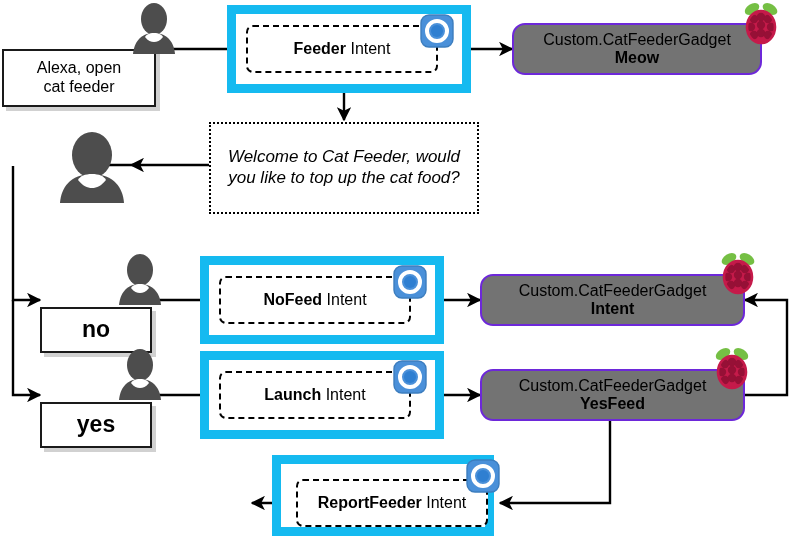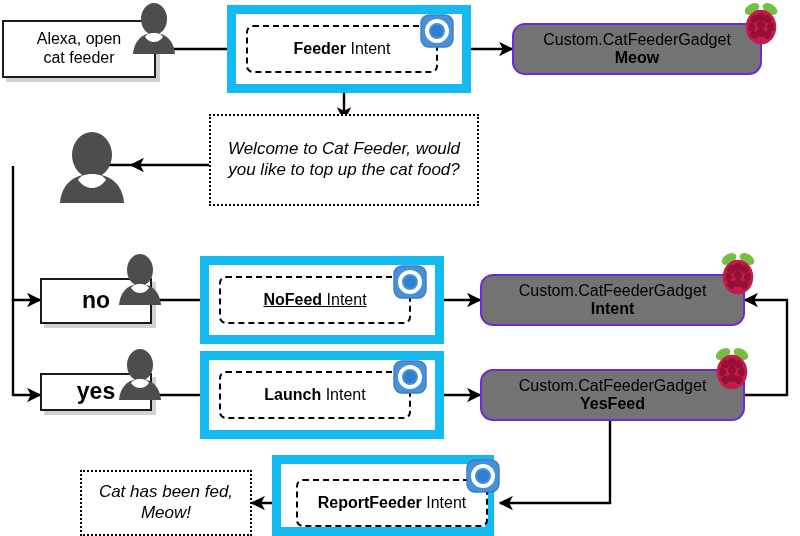--- a/index.html
+++ b/index.html
@@ -39,20 +39,21 @@
   }
 
   
   .utterance {
     background: #ffffff;
     border: 2px solid #1a1a1a;
     box-shadow: 4px 4px 0 rgba(0,0,0,0.18);
     font-size: 16px;
     color: #000000;
     z-index: 6;
+    margin-top: 29px;
   }
   .utterance .l1 { font-weight: normal; }
   .utterance .l2 { font-weight: normal; }
   .utterance.single { font-weight: bold; font-size: 23px; }
 
   
   .cyan-wrap {
     position: absolute;
     box-sizing: border-box;
     background: #ffffff;
@@ -215,41 +216,41 @@
         <circle cx="24" cy="25" r="4.2"></circle>
           <circle cx="34" cy="27" r="4.2"></circle>
         <circle cx="17" cy="35" r="4.2"></circle>
           <circle cx="24" cy="33" r="4.2"></circle>
         <circle cx="31" cy="35" r="4.2"></circle>
       </g>
       <ellipse cx="24" cy="27" rx="14" ry="16" fill="none" stroke="#c51a4a" stroke-width="2.6"></ellipse>
     </svg>
   </div>
 
-  <div class="speech" style="left:209px; top:114px; width:270px; height:92px; padding:0 14px;">Welcome to Cat Feeder, would you like to top up the cat food?</div>
+  <div class="speech" style="left:209px; top:122px; width:270px; height:92px; padding:0 14px;">Welcome to Cat Feeder, would you like to top up the cat food?</div>
 
   <div class="person-icon" style="left:55px; top:131px; width:74px; height:72px;">
     <svg viewBox="0 0 74 72" width="74" height="72">
       <ellipse cx="37" cy="24" rx="20" ry="23" fill="#4d4d4d"></ellipse>
       <path d="M 37 43 C 15 43 6 57 5 72 L 69 72 C 68 57 59 43 37 43 Z" fill="#4d4d4d"></path>
       <path d="M 37 43 C 30 43 25 45 23 49 C 28 55 32 57 37 57 C 42 57 46 55 51 49 C 49 45 44 43 37 43 Z" fill="#ffffff"></path>
     </svg>
   </div>
 
   <div class="node utterance single" style="left:40px; top:278px; width:112px; height:46px;">no</div>
   <div class="person-icon" style="left:117px; top:253px; width:46px; height:52px;">
     <svg viewBox="0 0 46 52" width="46" height="52">
       <ellipse cx="23" cy="17" rx="13" ry="16" fill="#4d4d4d"></ellipse>
       <path d="M 23 31 C 9 31 3 41 2 52 L 44 52 C 43 41 37 31 23 31 Z" fill="#4d4d4d"></path>
       <path d="M 23 31 C 18 31 15 33 14 35 C 17 39 20 40 23 40 C 26 40 29 39 32 35 C 31 33 28 31 23 31 Z" fill="#ffffff"></path>
     </svg>
   </div>
 
   <div class="cyan-wrap" style="left:200px; top:256px; width:244px; height:88px;"></div>
-  <div class="intent" style="left:219px; top:276px; width:192px; height:48px;text-decoration:underline;">
+  <div class="intent" style="left:219px; top:276px; width:192px; height:48px;">
     <span>
       <b>NoFeed</b><i> Intent</i>
     </span>
   </div>
   <div class="alexa-icon" style="left:393px; top:265px; width:34px; height:34px;">
     <svg viewBox="0 0 34 34" width="34" height="34">
       <rect x="1" y="1" width="32" height="32" rx="8" fill="#4a90d9" stroke="#3c7dbe" stroke-width="1.4"></rect>
       <circle cx="17" cy="17" r="10" fill="none" stroke="#ffffff" stroke-width="4"></circle>
       <circle cx="17" cy="17" r="6" fill="#2f7fd1"></circle>
     </svg>
@@ -272,21 +273,21 @@
         <circle cx="24" cy="25" r="4.2"></circle>
           <circle cx="34" cy="27" r="4.2"></circle>
         <circle cx="17" cy="35" r="4.2"></circle>
           <circle cx="24" cy="33" r="4.2"></circle>
         <circle cx="31" cy="35" r="4.2"></circle>
       </g>
       <ellipse cx="24" cy="27" rx="14" ry="16" fill="none" stroke="#c51a4a" stroke-width="2.6"></ellipse>
     </svg>
   </div>
 
-  <div class="node utterance single" style="left:40px; top:373px; width:112px; height:38px;text-align:center;">yes</div>
+  <div class="node utterance single" style="left:40px; top:373px; width:112px; height:46px;text-align:center;">yes</div>
   <div class="person-icon" style="left:117px; top:348px; width:46px; height:52px;">
     <svg viewBox="0 0 46 52" width="46" height="52">
       <ellipse cx="23" cy="17" rx="13" ry="16" fill="#4d4d4d"></ellipse>
       <path d="M 23 31 C 9 31 3 41 2 52 L 44 52 C 43 41 37 31 23 31 Z" fill="#4d4d4d"></path>
       <path d="M 23 31 C 18 31 15 33 14 35 C 17 39 20 40 23 40 C 26 40 29 39 32 35 C 31 33 28 31 23 31 Z" fill="#ffffff"></path>
     </svg>
   </div>
 
   <div class="cyan-wrap" style="left:200px; top:351px; width:244px; height:88px;"></div>
   <div class="intent" style="left:219px; top:371px; width:192px; height:48px;">
@@ -333,15 +334,14 @@
     </span>
   </div>
   <div class="alexa-icon" style="left:466px; top:459px; width:34px; height:34px;">
     <svg viewBox="0 0 34 34" width="34" height="34">
       <rect x="1" y="1" width="32" height="32" rx="8" fill="#4a90d9" stroke="#3c7dbe" stroke-width="1.4"></rect>
       <circle cx="17" cy="17" r="10" fill="none" stroke="#ffffff" stroke-width="4"></circle>
       <circle cx="17" cy="17" r="6" fill="#2f7fd1"></circle>
     </svg>
   </div>
 
-  <div class="speech" style="left:80px; top:470px; width:172px; height:66px; padding:0 10px;">Cat has been fed, Meow!</div>
 
 </div>
 
 </body></html>

